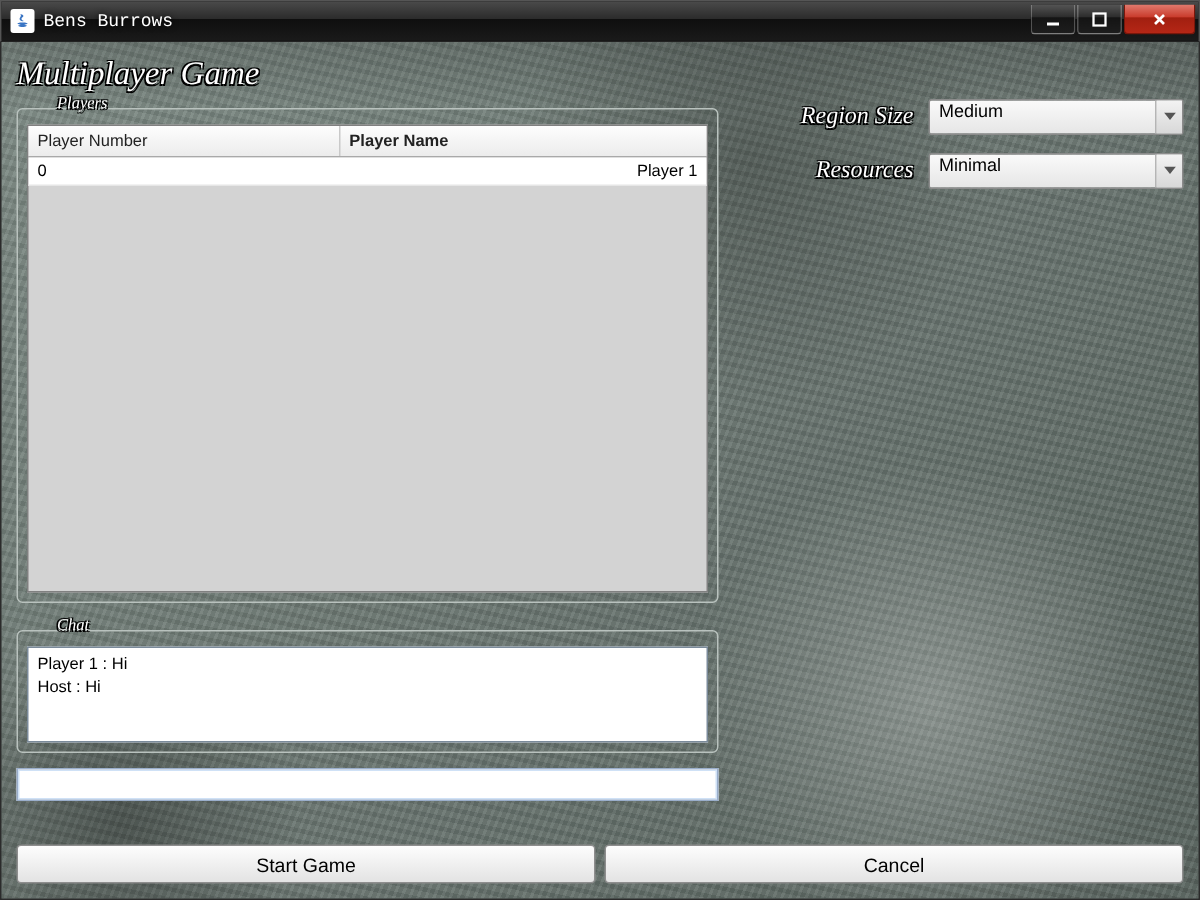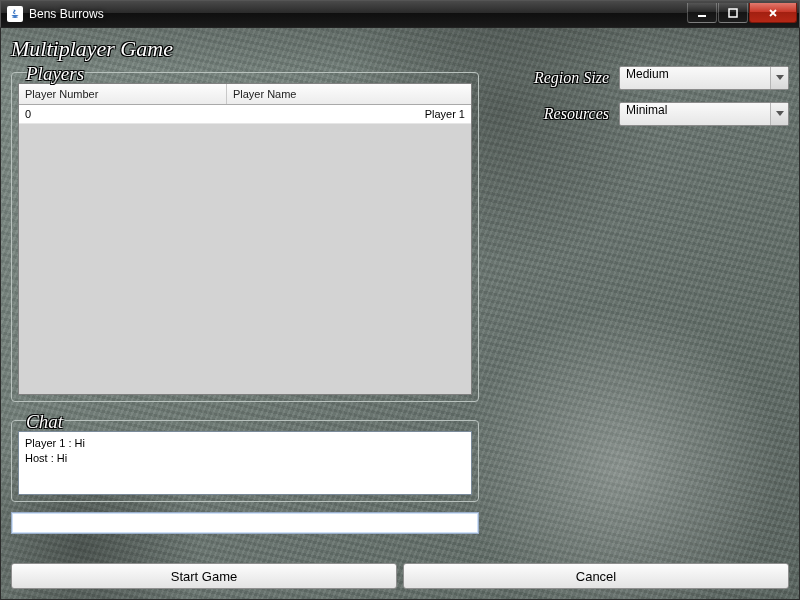--- a/index.html
+++ b/index.html
@@ -4,21 +4,21 @@
 <style>
   * { box-sizing: border-box; margin: 0; padding: 0; }
   html, body { width: 800px; height: 600px; overflow: hidden; font-family: Tahoma, Arial, sans-serif; }
   .window { width: 800px; height: 600px; display: flex; flex-direction: column; background: #000; }
   .titlebar {
     height: 28px; display: flex; align-items: center; justify-content: space-between;
     background: linear-gradient(to bottom, #4a4a4a 0%, #2b2b2b 45%, #0f0f0f 46%, #1a1a1a 100%);
     border: 1px solid #555; border-bottom: 1px solid #222;
   }
   .titlebar-left { display: flex; align-items: center; padding-left: 6px; gap: 6px; }
-  .titlebar-title { color: #fff; font-size: 12px; text-shadow: 0 0 4px #000; }
+  .titlebar-title { color: #fff; font-size: 12px; text-shadow: 0 0 4px #000; font-family: Liberation Mono, monospace; }
   .win-controls { display: flex; height: 20px; margin-right: 2px; margin-top: -2px; }
   .win-btn {
     width: 30px; height: 20px; margin-left: 1px; display: flex; align-items: center; justify-content: center;
     border-radius: 0 0 3px 3px; border: 1px solid rgba(255,255,255,0.25); border-top: none;
     background: linear-gradient(to bottom,#555 0%, #2b2b2b 45%, #141414 46%, #1d1d1d 100%);
     color: #fff; font-size: 10px; cursor: default;
   }
   .win-btn.close { width: 48px; background: linear-gradient(to bottom,#e07a6e 0%, #c93a2b 45%, #a11f10 46%, #b52716 100%); border-color:#7a170b; }
   .java-icon { width:16px; height:16px; background:#fff; border-radius:2px; display:flex; align-items:center; justify-content:center; }
   .java-icon svg { width:12px; height:12px; }
@@ -42,29 +42,29 @@
     font-family: Georgia, 'Times New Roman', serif; font-style: italic; font-size: 22px; color:#fff;
     text-shadow: 1px 1px 0 #000, -1px -1px 0 #000, 1px -1px 0 #000, -1px 1px 0 #000;
     margin-bottom: 2px;
   }
   .main-row { flex:1; display:flex; gap:12px; }
   .left-col { flex: 0 0 468px; display:flex; flex-direction:column; }
   .right-col { flex:1; padding-top:2px; }
 
   .group { border:1px solid #b9c2be; border-radius:4px; position:relative; padding:10px 6px 6px 6px; margin-top:8px; }
   .group-label {
-    position:absolute; top:-10px; left:12px; padding:0 2px;
-    font-family: Georgia, serif; font-style: italic; color:#fff; font-size:19px;
+    position:absolute; top:-10px; left:24px; padding:0 2px;
+    font-family: Georgia, serif; font-style: italic; color:#fff; font-size:11px;
     text-shadow: 1px 1px 0 #000, -1px -1px 0 #000, 1px -1px 0 #000, -1px 1px 0 #000;
   }
   .players-group { height: 330px; display:flex; flex-direction:column; }
   .table-wrap { flex:1; background:#d3d3d3; border:1px solid #808080; }
   .thead { display:flex; background: linear-gradient(#fdfdfd,#ececec); border-bottom:1px solid #a9a9a9; font-size:11px; color:#222; }
   .th { padding:4px 6px; border-right:1px solid #c9c9c9; }
-  .th.col0{ width:46%; } .th.col1{ width:54%; border-right:none;}
+  .th.col0{ width:46%; } .th.col1{ width:54%; border-right:none;font-weight:bold;}
   .trow { display:flex; background:#fff; font-size:11px; color:#000; border-bottom:1px solid #e6e6e6; }
   .td { padding:3px 6px; }
   .td.col0{ width:46%; } .td.col1{ width:54%;text-align:right; }
 
   .chat-group { margin-top:18px; }
   .chat-log { background:#fff; border:1px solid #7a8a9a; height:64px; padding:4px 6px; font-size:11px; color:#000; line-height:1.35; overflow:hidden;}
   .chat-input {
     margin-top:10px; width:100%; height:22px; background:#fff;
     border:1px solid #9aaecb; box-shadow: inset 0 0 0 1px #cfe1f6; padding:2px 4px; font-size:11px;
   }

